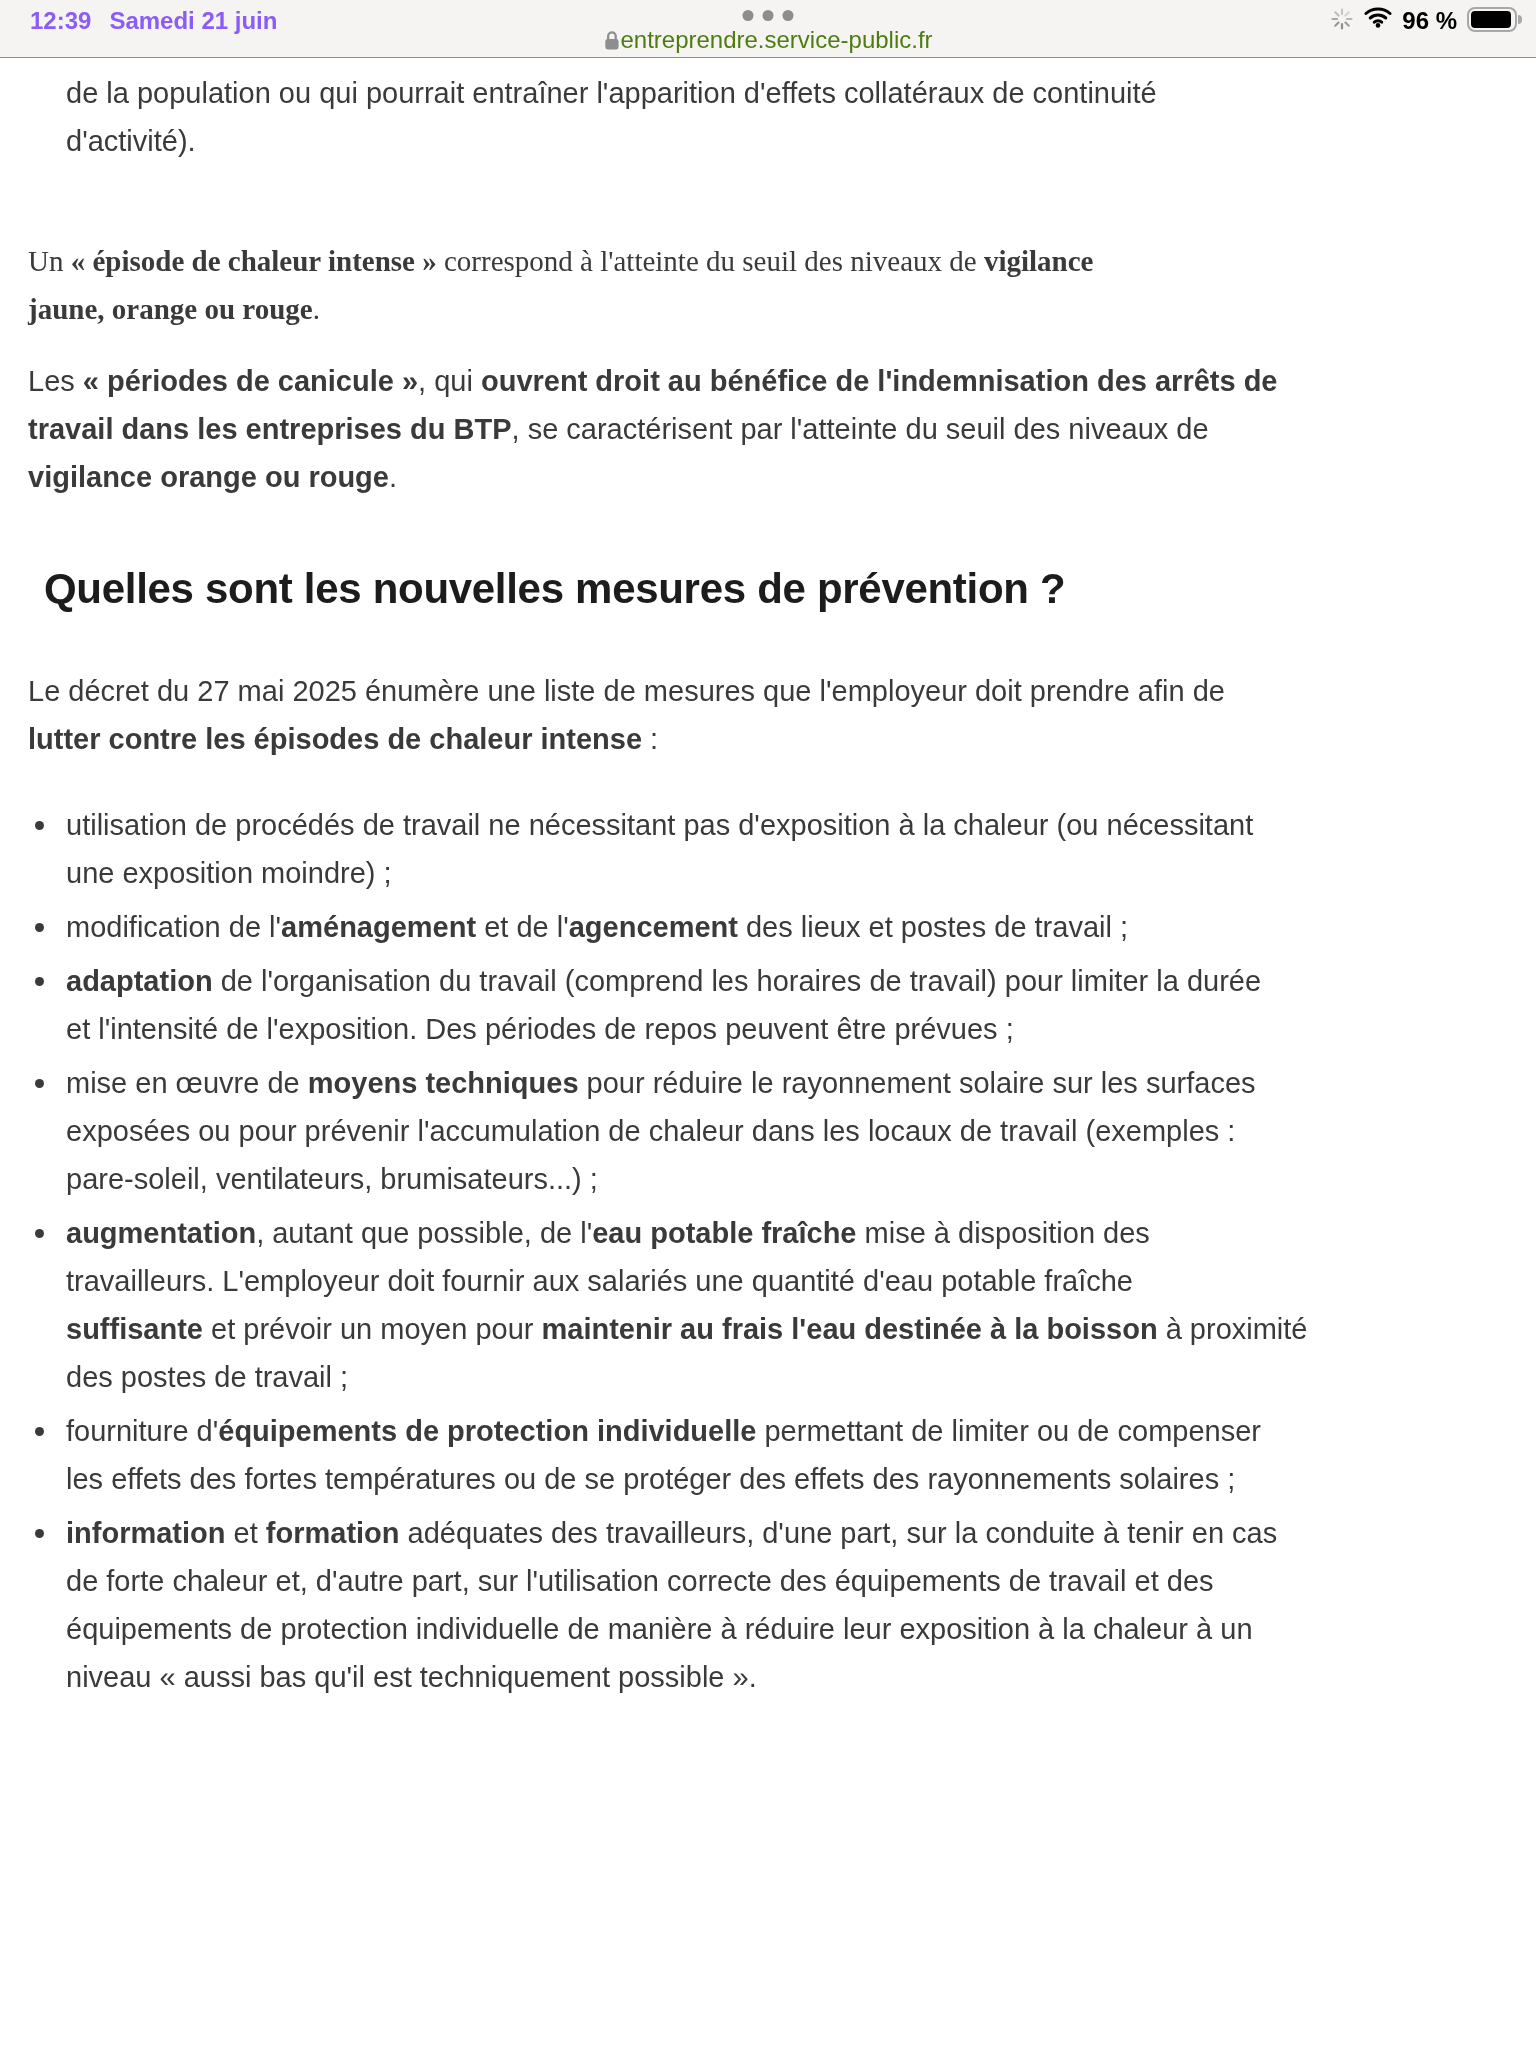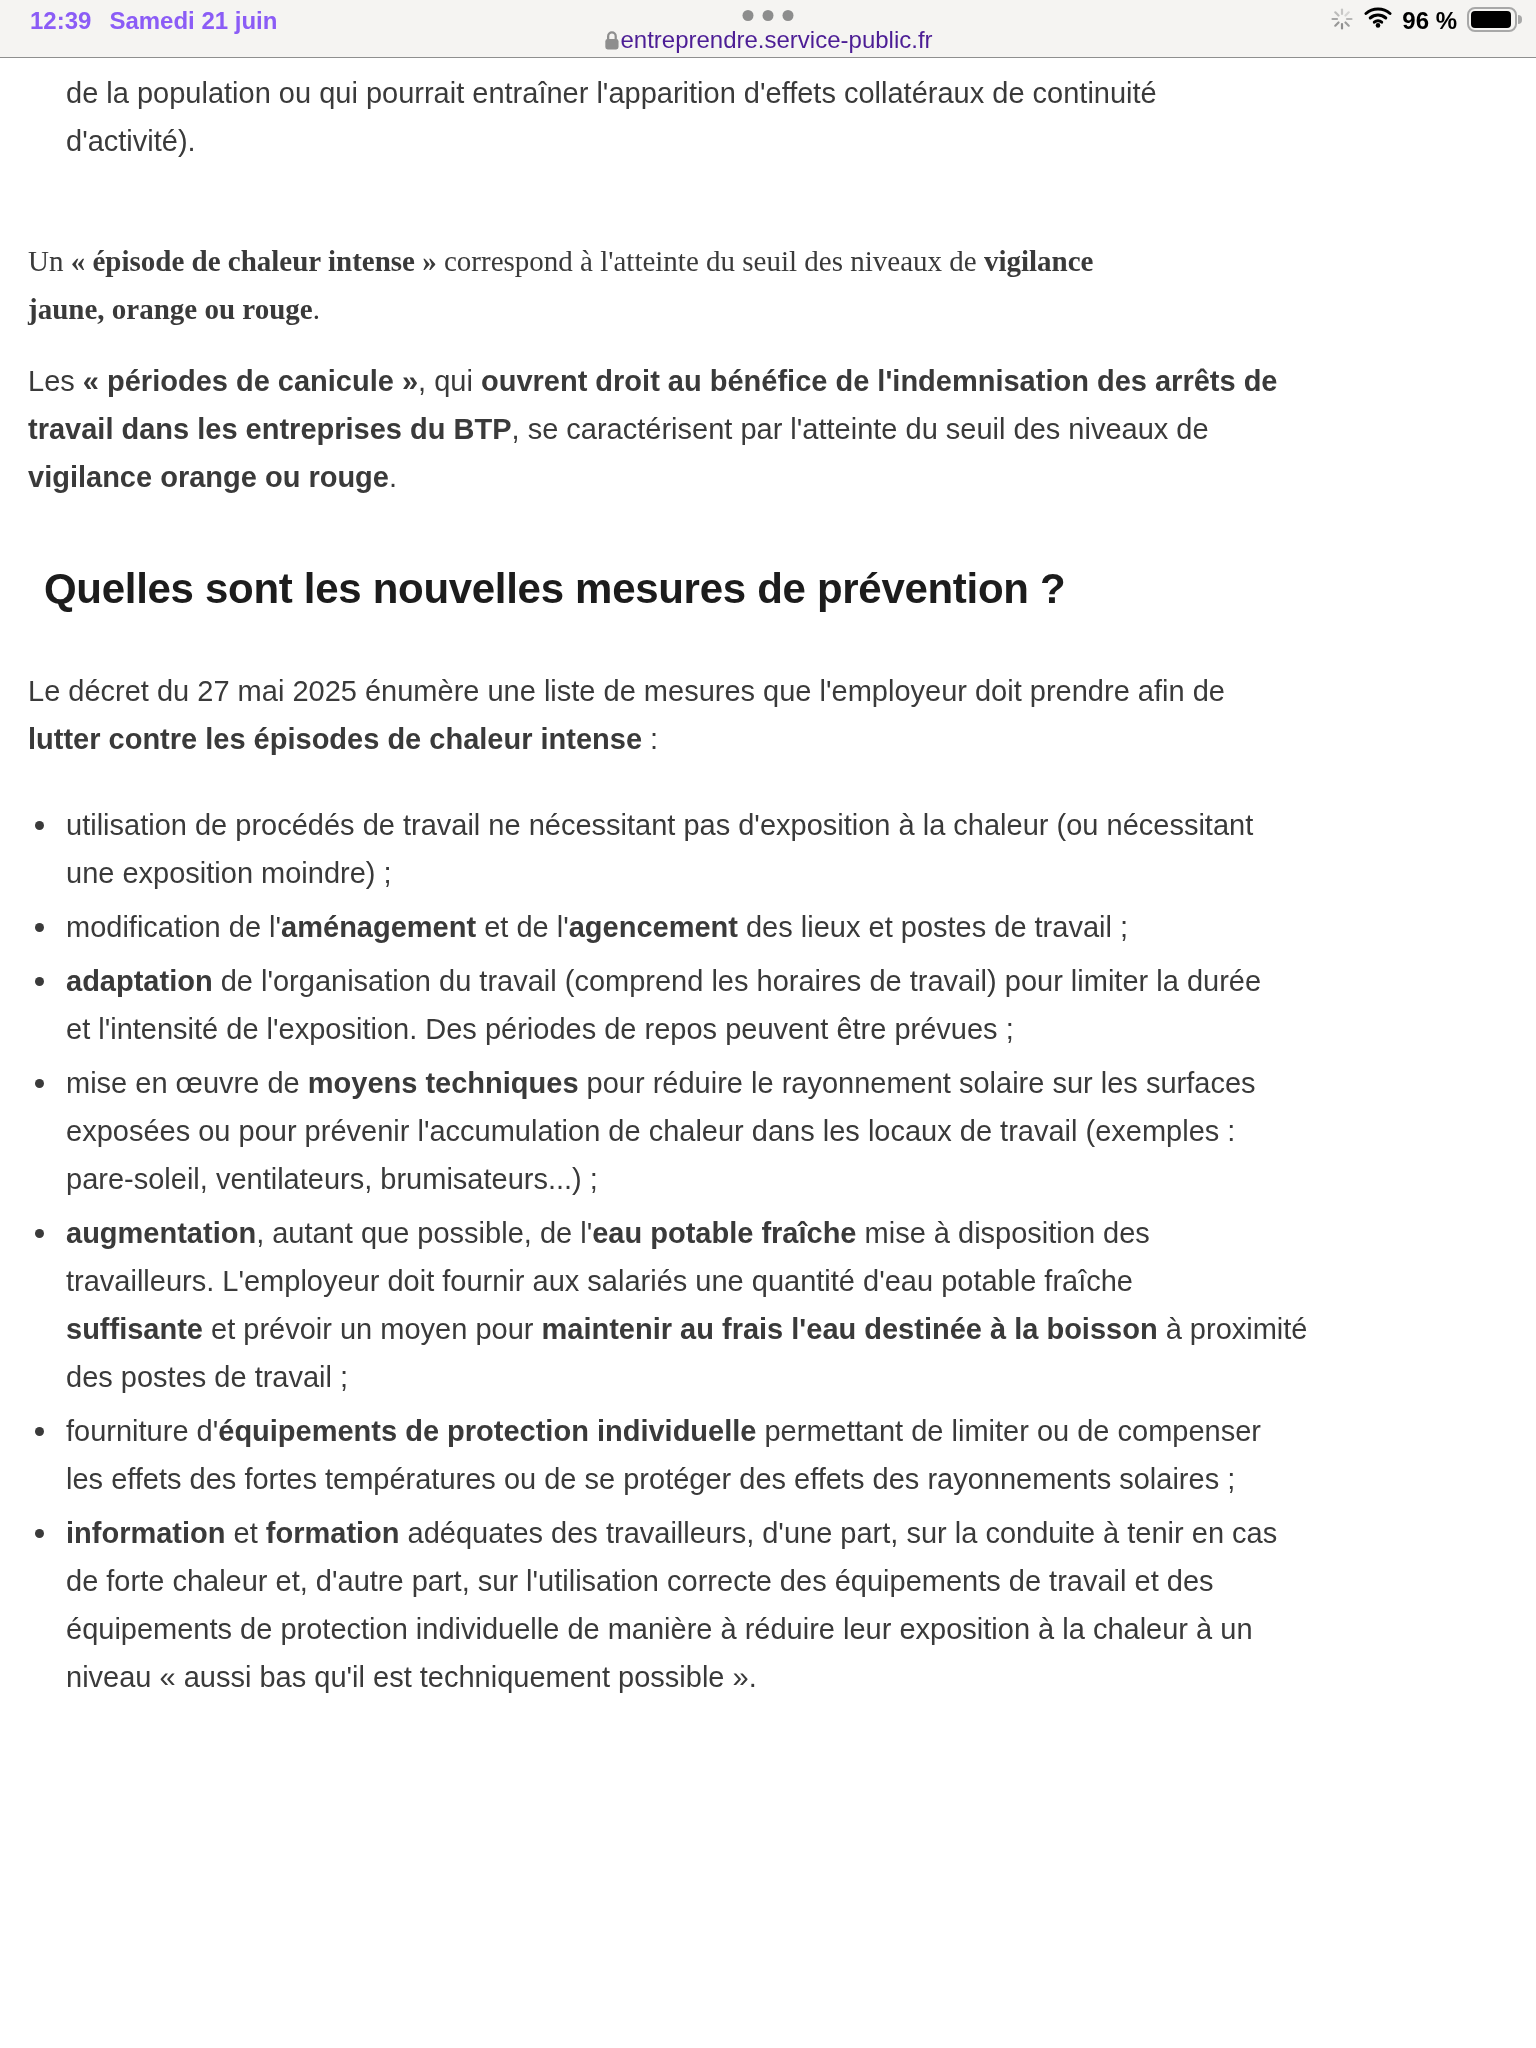--- a/index.html
+++ b/index.html
@@ -76,21 +76,21 @@
     border-radius: 0 4px 4px 0;
   }
   .url-bar {
     position: absolute;
     left: 50%; top: 26px;
     transform: translateX(-50%);
     display: flex;
     align-items: center;
     gap: 0;
     font-size: 24px;
-    color: #4c1d95;
+    color: #4d7c0f;
     cursor: pointer;
   }
 
   
   .article {
     position: absolute;
     top: 57px; left: 0; right: 0;
     padding: 12px 28px;
     font-size: 29px;
     line-height: 48px;

